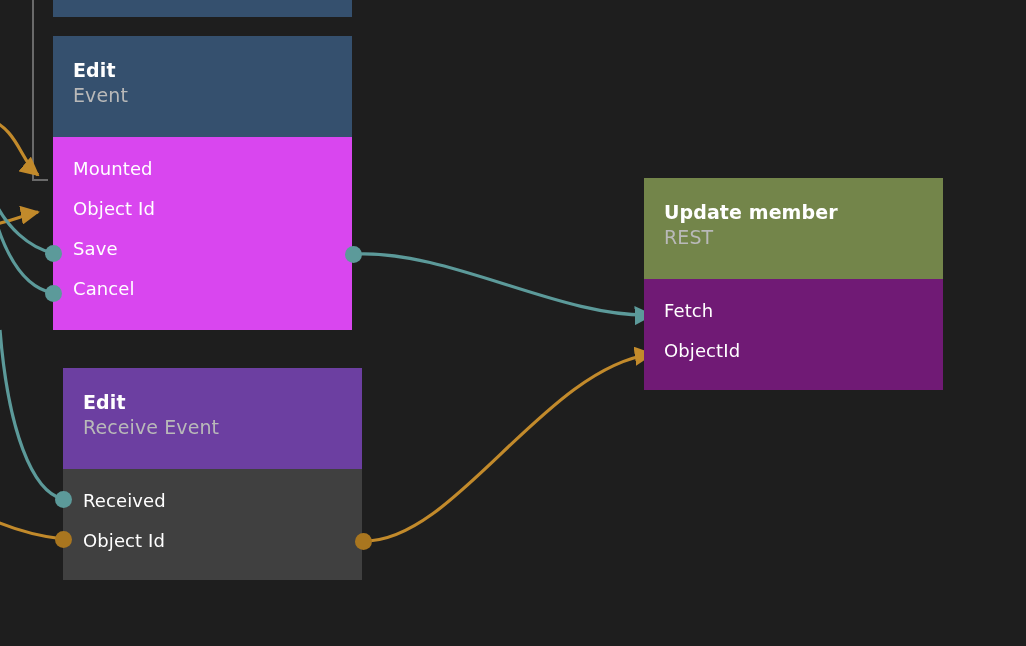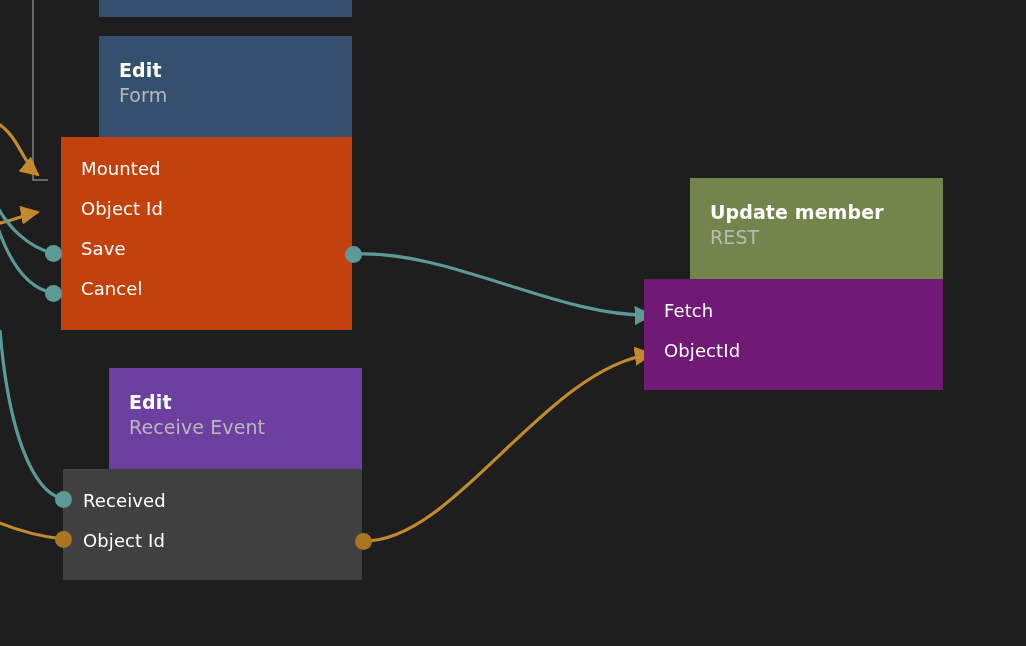--- a/index.html
+++ b/index.html
@@ -30,21 +30,20 @@
     pointer-events: none;
   }
   .node {
     position: absolute;
     box-sizing: border-box;
     overflow: hidden;
   }
   .node-header {
     padding: 22px 20px 14px 20px;
     box-sizing: border-box;
-    margin-left: 46px;
   }
   .node-title {
     font-size: 19px;
     font-weight: bold;
     color: #ffffff;
     line-height: 24px;
     letter-spacing: 0.1px;
   }
   .node-subtitle {
     font-size: 19px;
@@ -67,21 +66,21 @@
   .port-label {
     font-size: 18px;
     color: #ffffff;
     line-height: 22px;
     letter-spacing: 0.1px;
     white-space: nowrap;
   }
 
   
   .blue .node-header { background: #35506e; }
-  .blue .node-body   { background: #c2410c; margin-left: 8px; }
+  .blue .node-body   { background: #d946ef; }
   .purple .node-header { background: #6c3fa1; }
   .purple .node-body   { background: #404040; }
   .green .node-header { background: #73854a; }
   .green .node-body   { background: #701a75; }
 
   
   #node-top-partial {
     left: 53px; top: -40px; width: 299px; height: 57px;
   }
   #node-top-partial .node-header { height: 57px; }
@@ -149,21 +148,21 @@
   <div class="node blue" id="node-top-partial">
     <div class="node-header">
       <div class="node-title"></div>
       <div class="node-subtitle"></div>
     </div>
   </div>
 
   <div class="node blue" id="node-edit-form">
     <div class="node-header">
       <div class="node-title">Edit</div>
-      <div class="node-subtitle">Form</div>
+      <div class="node-subtitle">Event</div>
     </div>
     <div class="node-body">
       <div class="port-row">
         <span class="port-label">Mounted</span>
       </div>
       <div class="port-row">
         <span class="port-label">Object Id</span>
       </div>
       <div class="port-row">
         <span class="port-label">Save</span>

